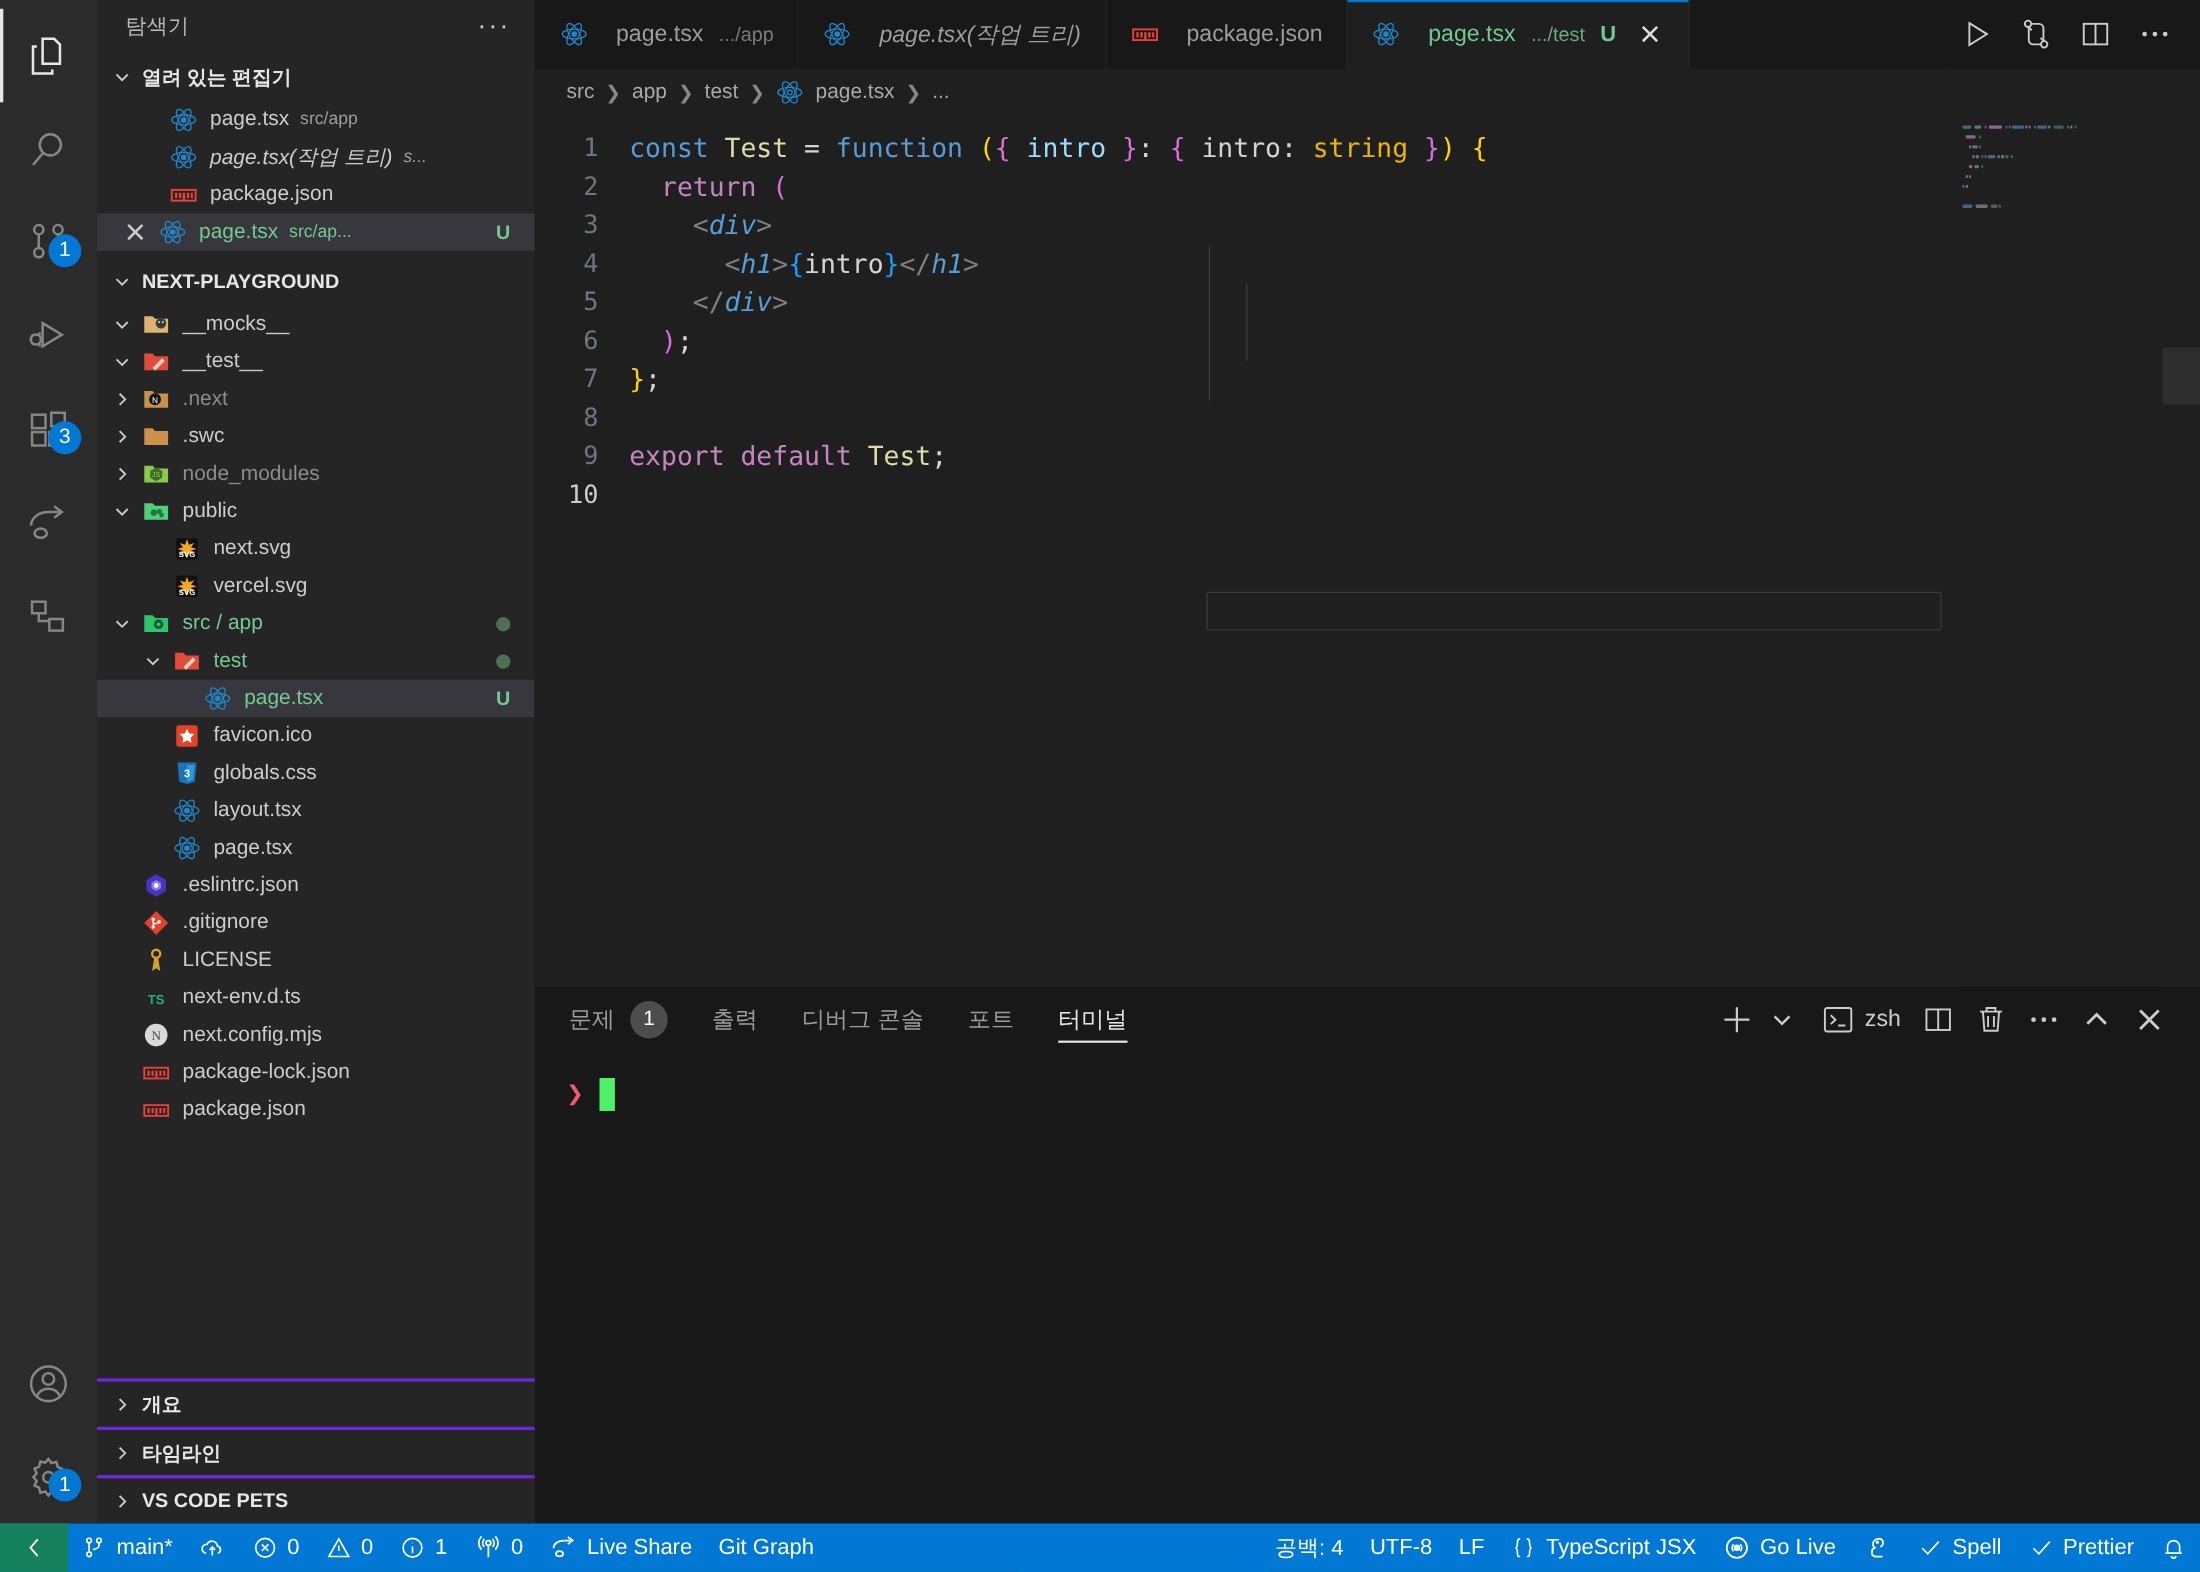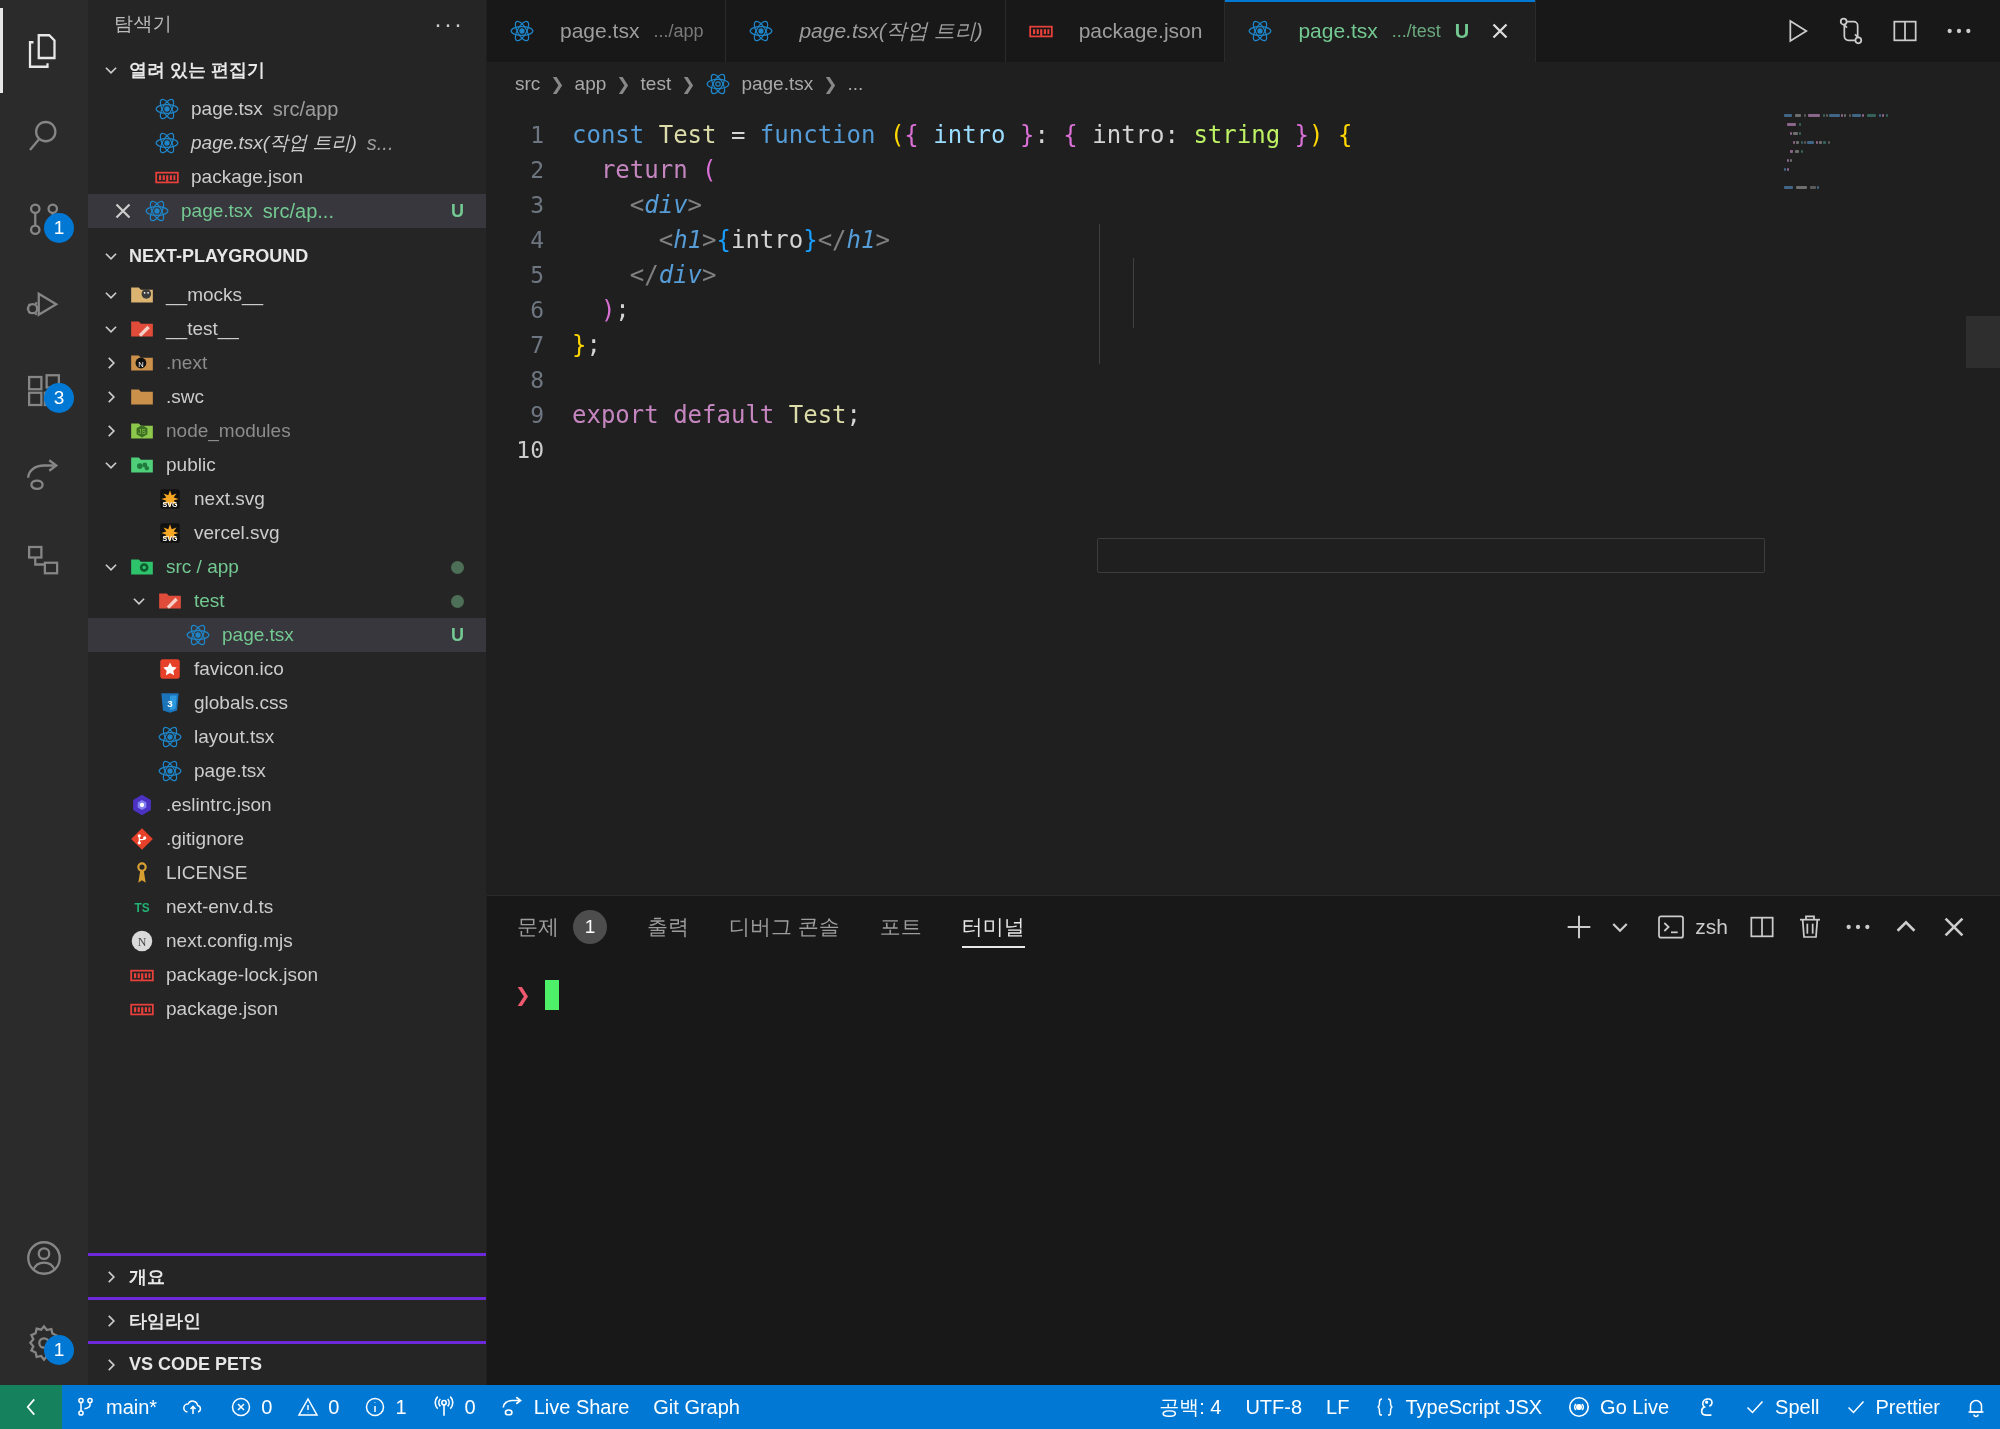--- a/index.html
+++ b/index.html
@@ -62,21 +62,21 @@
 
   .tree-row {
     height: 34px; display: flex; align-items: center;
     font-size: 19px; color: #cccccc; cursor: pointer;
     white-space: nowrap; position: relative;
   }
   .tree-row.selected { background: #37373d; }
   .tree-row .closeX { width: 26px; height: 26px; margin-left: 4px; flex-shrink:0;}
   .fi { width: 26px; height: 26px; margin-right: 11px; flex-shrink: 0;
         display:inline-flex; align-items:center; justify-content:center; }
-  .sub { color: #9d9d9d; font-size: 20px; margin-left: 10px; }
+  .sub { color: #9d9d9d; font-size: 16px; margin-left: 10px; }
   .green { color: #73c991; }
   .dim { color: #8c8c8c; }
   .ital { font-style: italic; }
   .badgeU { margin-left: auto; margin-right: 22px; font-size: 18px; color: #73c991; font-weight:bold;}
   .dotG { margin-left: auto; margin-right: 22px; width: 13px; height: 13px; border-radius: 50%; background: #4d6e57; }
 
   .explorer-scroll { overflow: hidden; flex: 1; min-height: 0; }
   .open-editors { flex-shrink: 0; }
 
   
@@ -132,21 +132,21 @@
   }
 
   
   .t-key    { color: #569cd6; }   
   .t-kw2    { color: #c586c0; }   
   .t-fn     { color: #569cd6; }
   .t-var    { color: #dcdcaa; }
   .t-op     { color: #d4d4d4; }
   .t-param  { color: #9cdcfe; }
   .t-plain  { color: #d4d4d4; }
-  .t-type   { color: #bef264; }
+  .t-type   { color: #eab308; }
   .t-tag    { color: #569cd6; font-style: italic; }
   .t-brace1 { color: #ffd700; }
   .t-brace2 { color: #da70d6; }
   .t-brace3 { color: #179fff; }
   .t-punc   { color: #808080; }
 
   .minimap { position: absolute; top: 0; right: 34px; width: 190px; bottom: 0; background: #1f1f1f; }
   .mm-line { position: absolute; height: 3px; border-radius:1px; opacity:.75;}
   .mm-slider { position: absolute; right: 0; top: 0; width: 190px; height: 0px; }
 

